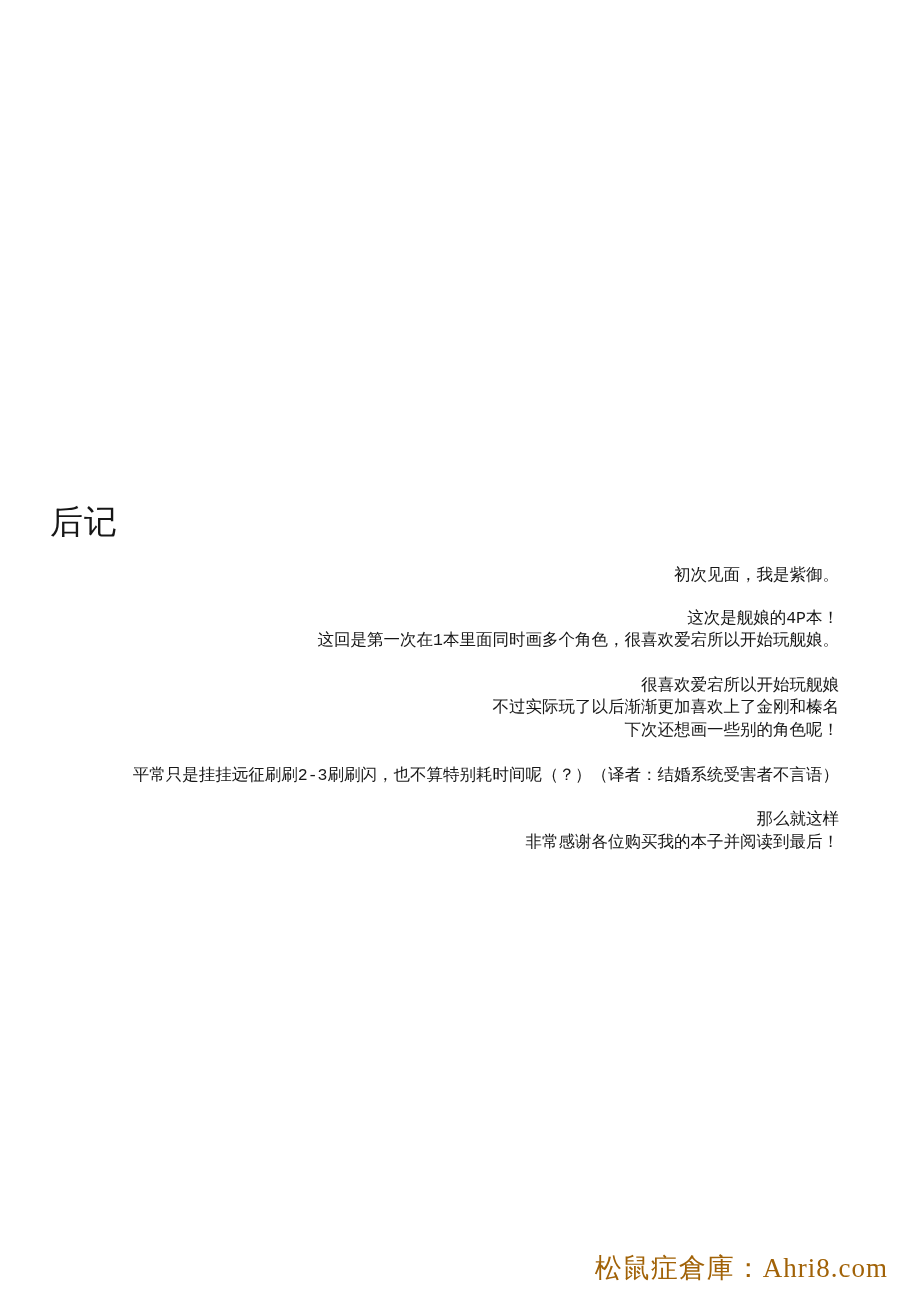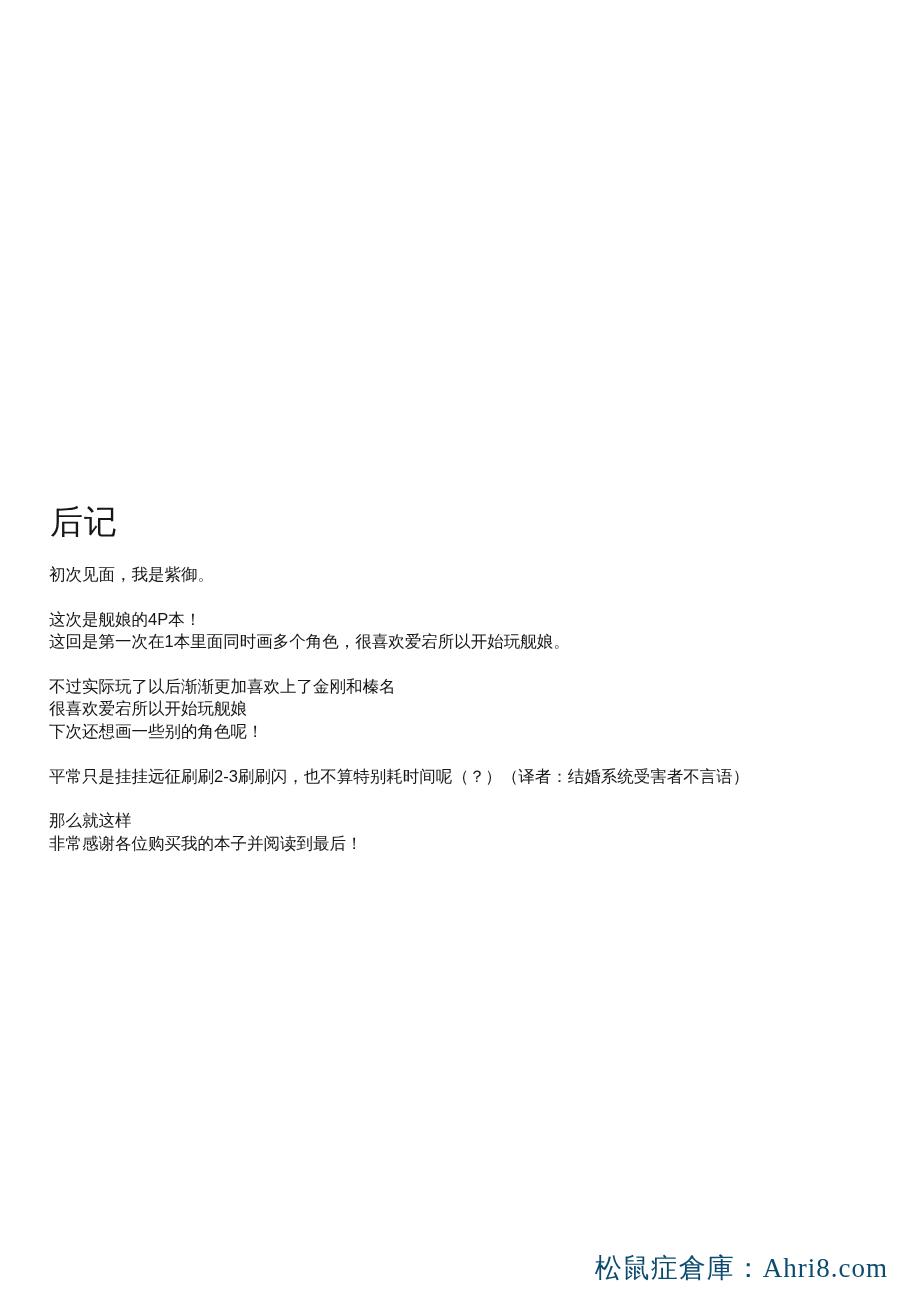--- a/index.html
+++ b/index.html
@@ -33,22 +33,22 @@
   }
   .body-text {
     position: absolute;
     left: 49px;
     top: 563px;
     width: 790px;
     font-size: 16.5px;
     line-height: 22.4px;
     color: #161616;
   }
-  .para { margin: 0; }
-  .para + .para { margin-top: 22.4px; }
+  .para { margin: 0; text-align: right; }
+  .para + .para { margin-top: 22.4px; font-family: Liberation Mono, monospace; }
   .line { white-space: nowrap; }
   .watermark {
     position: absolute;
     right: 12px;
     top: 1252px;
     font-family: "Liberation Serif", "DejaVu Serif", serif;
     font-size: 27px;
     line-height: 32px;
     letter-spacing: 1px;
     white-space: nowrap;
@@ -63,28 +63,28 @@
 
   <div class="body-text" id="afterword-body">
       <div class="para">
         <div class="line">初次见面，我是紫御。</div>
       </div>
       <div class="para">
         <div class="line">这次是舰娘的4P本！</div>
         <div class="line">这回是第一次在1本里面同时画多个角色，很喜欢爱宕所以开始玩舰娘。</div>
       </div>
       <div class="para">
+        <div class="line">很喜欢爱宕所以开始玩舰娘</div>
         <div class="line">不过实际玩了以后渐渐更加喜欢上了金刚和榛名</div>
-        <div class="line">很喜欢爱宕所以开始玩舰娘</div>
         <div class="line">下次还想画一些别的角色呢！</div>
       </div>
       <div class="para">
         <div class="line">平常只是挂挂远征刷刷2-3刷刷闪，也不算特别耗时间呢（？）（译者：结婚系统受害者不言语）</div>
       </div>
       <div class="para">
         <div class="line">那么就这样</div>
         <div class="line">非常感谢各位购买我的本子并阅读到最后！</div>
       </div>
     </div>
 
-  <div class="watermark" style="color: #0c4a6e; text-align: right;">松鼠症倉庫：Ahri8.com</div>
+  <div class="watermark" style="color: #a16207; text-align: right;">松鼠症倉庫：Ahri8.com</div>
 
 </div>
 
 </body></html>

